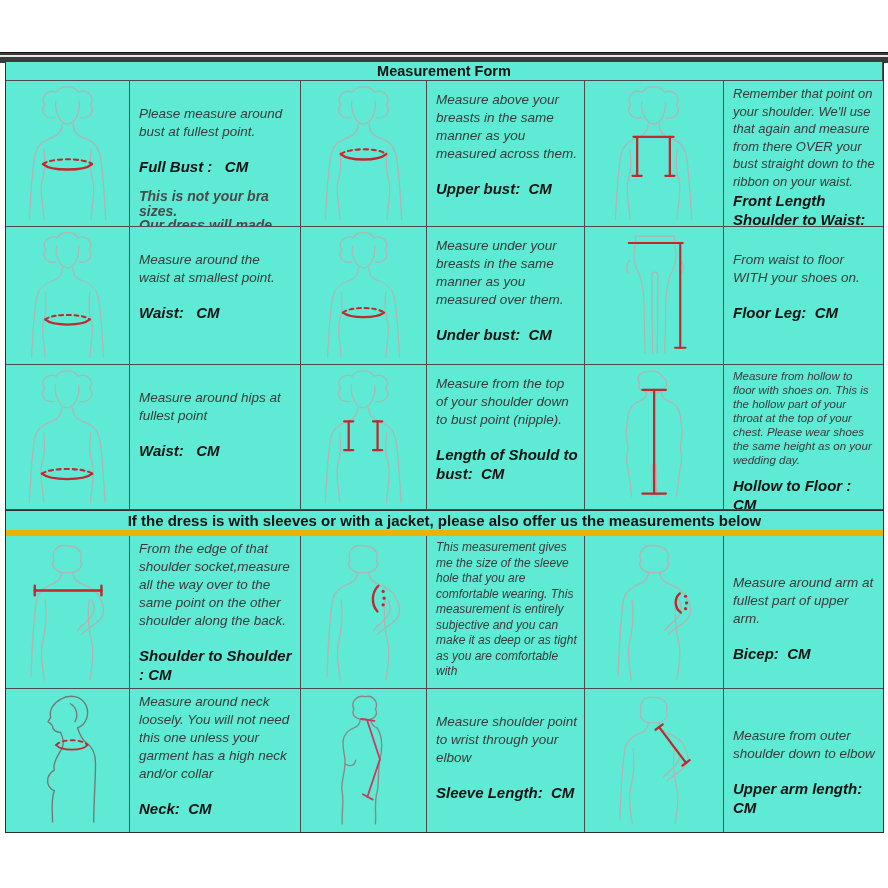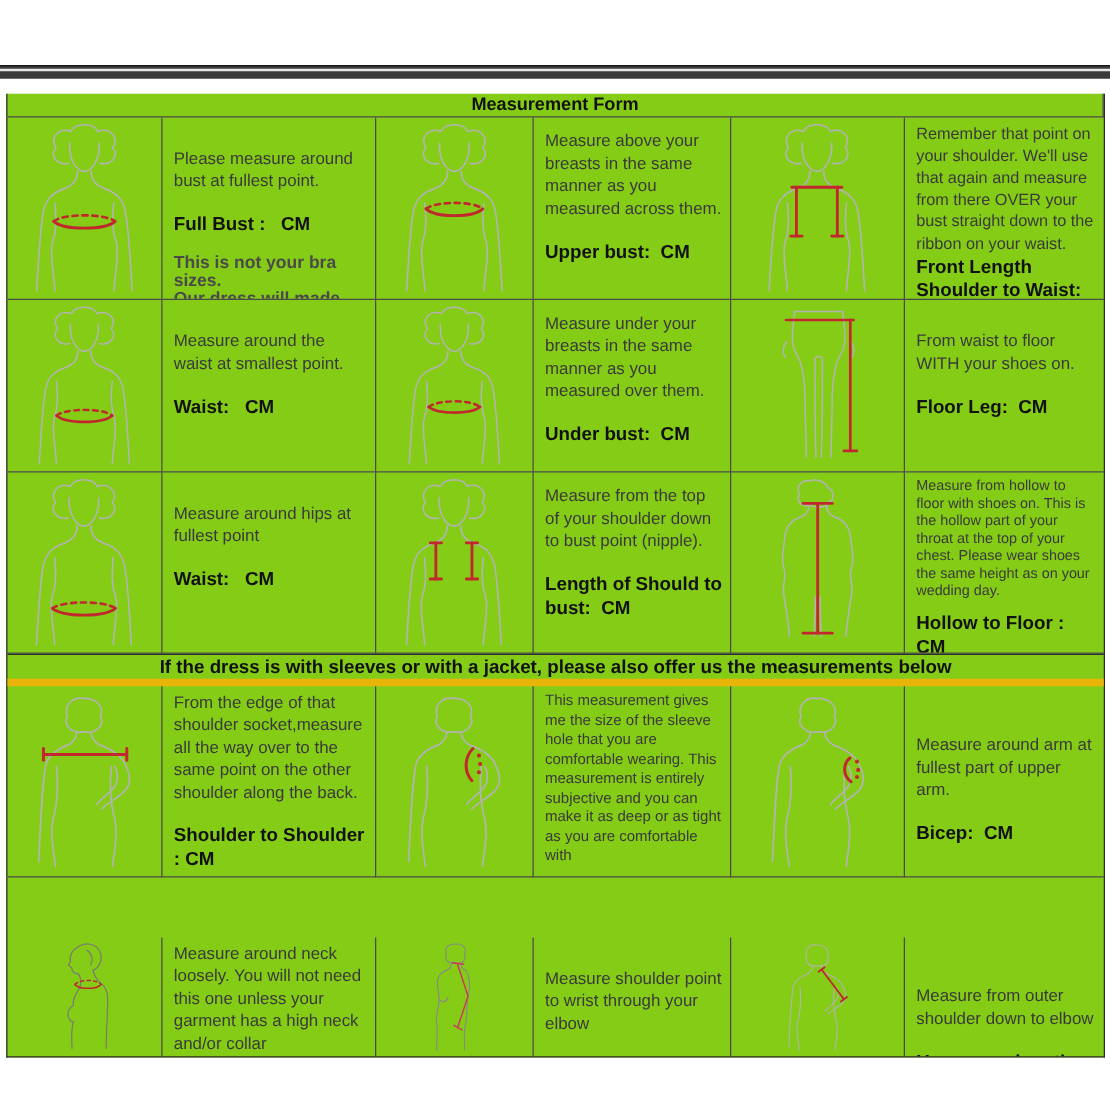--- a/index.html
+++ b/index.html
@@ -1,35 +1,35 @@
 <!DOCTYPE html>
 <html><head>
 <meta charset="utf-8">
 <style>
   html,body{margin:0;padding:0;background:#fff;}
   body{width:888px;height:888px;position:relative;font-family:"Liberation Sans",sans-serif;color:#333;overflow:hidden;}
 
   .top-rule{position:absolute;left:0;top:52px;width:888px;height:10px;background:#3b3b3b;border-top:1px solid #141414;}
   .top-rule .stripe{margin-top:2px;height:2px;background:#e8e8e8;}
 
-  .mtable{position:absolute;left:5px;top:75px;width:879px;border:1.6px solid #2e2e2e;border-top:none;box-sizing:border-box;background:#84cc16;}
+  .mtable{position:absolute;left:5px;top:62px;width:879px;border:1.6px solid #2e2e2e;border-top:none;box-sizing:border-box;background:#5eead4;}
   .grid{display:grid;grid-template-columns:124px 171px 126px 158px 139px 1fr;grid-template-rows:19px 146px 138px 145px 26px 153px 143px;}
   .cell{border-right:1px solid #4c4c4c;border-bottom:1px solid #4c4c4c;box-sizing:border-box;overflow:hidden;position:relative;}
   .cell.cend{border-right:none;}
-  .cell.rend{border-bottom:none;margin-top:48px;}
+  .cell.rend{border-bottom:none;}
 
   .title-row{grid-column:1/-1;display:flex;align-items:center;justify-content:center;
     font-weight:bold;font-size:14.5px;color:#111;border-bottom:1px solid #4c4c4c;}
   .banner-row{grid-column:1/-1;display:flex;align-items:center;justify-content:center;
     font-weight:bold;font-size:15px;color:#111;border-top:1px solid #2e2e2e;border-bottom:6px solid #eab308;}
 
   .fig{display:flex;align-items:center;justify-content:center;}
   .fig svg{height:94%;max-width:100%;}
 
-  .text{padding:4px 6px 20px 9px;font-size:13.5px;line-height:18px;color:#3a3a3a;}
+  .text{padding:4px 6px 20px 9px;font-size:13.5px;line-height:18px;color:#3a3a3a;font-style:italic;}
   .text p{margin:0;}
   .text .desc{white-space:pre-wrap;}
   .text .label{font-weight:bold;font-size:15px;line-height:19px;color:#111;margin-top:16px;white-space:pre-wrap;}
   .text .note{font-weight:bold;font-size:14px;line-height:14.5px;color:#4a4a4a;margin-top:13px;white-space:pre-wrap;}
   .text.pt1{padding-top:10px;}
   .text.pt2{padding-top:24px;}
   .text.pt3{padding-top:38px;}
   .text.small{font-size:12px;line-height:15.5px;}
   .text.xsmall{font-size:11.5px;line-height:14px;}
   .text.xsmall .label{margin-top:9px;}

